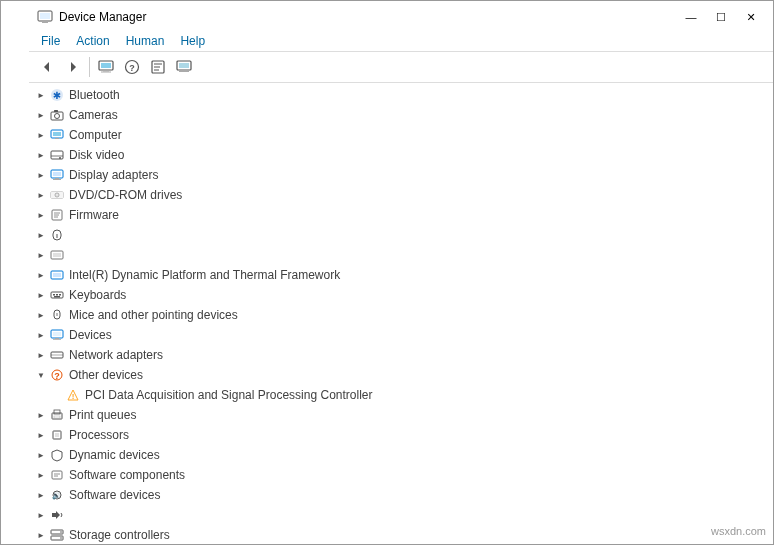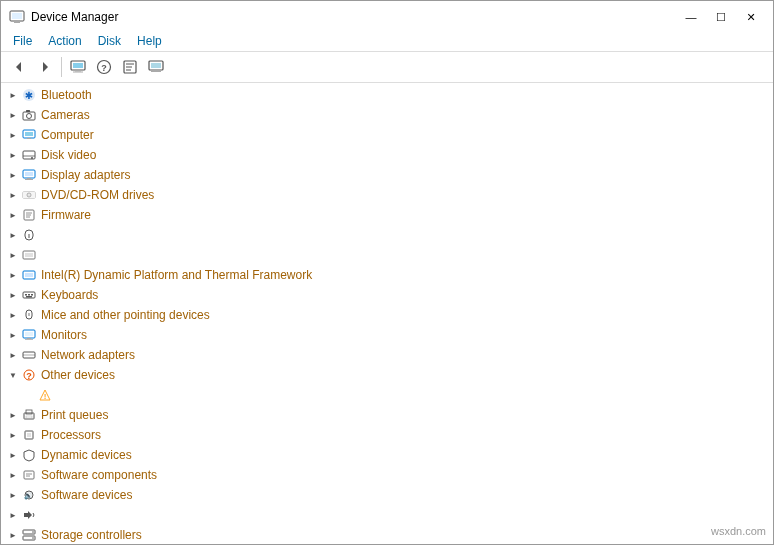--- a/index.html
+++ b/index.html
@@ -11,20 +11,21 @@
       height: 545px;
       overflow: hidden;
     }
     .window {
       width: 774px;
       height: 545px;
       background: #fff;
       border: 1px solid #999;
       display: flex;
       flex-direction: column;
+      padding-left: 28px;
     }
     .title-bar {
       background: #fff;
       display: flex;
       align-items: center;
       justify-content: space-between;
       padding: 6px 8px 4px 8px;
       border-bottom: none;
       flex-shrink: 0;
     }
@@ -140,21 +141,21 @@
       height: 16px;
       margin-right: 4px;
       flex-shrink: 0;
       display: flex;
       align-items: center;
       justify-content: center;
       font-size: 13px;
     }
     .item-label {
       font-size: 12px;
-      color: #a16207;
+      color: #404040;
       user-select: none;
     }
 
     
     .icon-bluetooth { color: #1565c0; }
     .icon-camera { color: #7b7b7b; }
     .icon-computer { color: #0078d7; }
     .icon-disk { color: #555; }
     .icon-display { color: #0078d7; }
     .icon-dvd { color: #ffa726; }
@@ -203,21 +204,21 @@
     <div class="window-controls">
       <button class="win-btn">—</button>
       <button class="win-btn">☐</button>
       <button class="win-btn close">✕</button>
     </div>
   </div>
 
   <div class="menu-bar">
     <div class="menu-item">File</div>
     <div class="menu-item">Action</div>
-    <div class="menu-item">Disk</div>
+    <div class="menu-item">Human</div>
     <div class="menu-item">Help</div>
   </div>
 
   <div class="toolbar">
     <button class="toolbar-btn">
       <svg width="14" height="14" viewBox="0 0 14 14">
         <polygon points="9,2 4,7 9,12" fill="#555"></polygon>
       </svg>
     </button>
     <button class="toolbar-btn">
@@ -394,21 +395,21 @@
         <div class="tree-item" style="padding-left: 4px;">
           <span class="expander" style="font-size: 8px; color: rgb(85, 85, 85);">►</span>
           <span class="item-icon icon-monitor">
             <svg width="14" height="14" viewBox="0 0 14 14">
               <rect x="1" y="2" width="12" height="8" rx="1" fill="none" stroke="#0078d7" stroke-width="1"></rect>
               <rect x="3" y="4" width="8" height="4" fill="#e3f2fd"></rect>
               <rect x="5" y="10" width="4" height="1" fill="#aaa"></rect>
               <rect x="3" y="11" width="8" height="0.8" fill="#aaa"></rect>
             </svg>
           </span>
-          <span class="item-label">Monitors</span>
+          <span class="item-label">Devices</span>
         </div>
         <div class="tree-item" style="padding-left: 4px;">
           <span class="expander" style="font-size: 8px; color: rgb(85, 85, 85);">►</span>
           <span class="item-icon icon-network">
             <svg width="14" height="14" viewBox="0 0 14 14">
               <rect x="1" y="4" width="12" height="6" rx="1" fill="none" stroke="#555" stroke-width="1"></rect>
               <line x1="1" y1="7" x2="13" y2="7" stroke="#555" stroke-width="0.5"></line>
             </svg>
           </span>
           <span class="item-label">Network adapters</span>
@@ -424,20 +425,21 @@
           <span class="item-label">Other devices</span>
         </div>
         <div class="tree-item" style="padding-left: 20px;">
           <span class="expander" style="font-size: 8px; color: rgb(85, 85, 85);">&nbsp;</span>
           <span class="item-icon icon-pci">
             <svg width="14" height="14" viewBox="0 0 14 14">
               <polygon points="7,2 12,12 2,12" fill="none" stroke="#ffa726" stroke-width="1"></polygon>
               <text x="7" y="11" text-anchor="middle" font-size="8" fill="#ffa726" font-weight="bold">!</text>
             </svg>
           </span>
+          <span class="item-label">PCI Data Acquisition and Signal Processing Controller</span>
         </div>
         <div class="tree-item" style="padding-left: 4px;">
           <span class="expander" style="font-size: 8px; color: rgb(85, 85, 85);">►</span>
           <span class="item-icon icon-print">
             <svg width="14" height="14" viewBox="0 0 14 14">
               <rect x="2" y="5" width="10" height="6" rx="0.5" fill="none" stroke="#555" stroke-width="1"></rect>
               <rect x="4" y="2" width="6" height="4" fill="none" stroke="#555" stroke-width="0.8"></rect>
               <rect x="4" y="8" width="6" height="2" fill="white" stroke="#aaa" stroke-width="0.5"></rect>
             </svg>
           </span>

